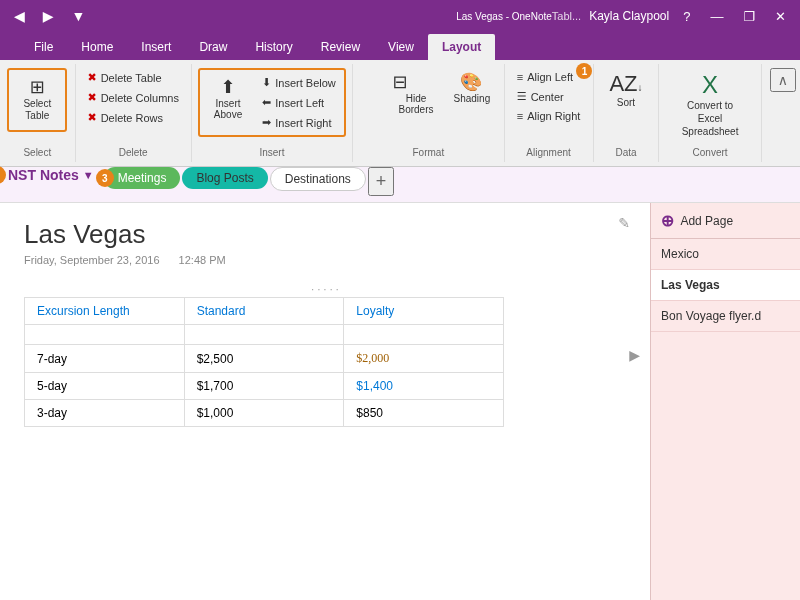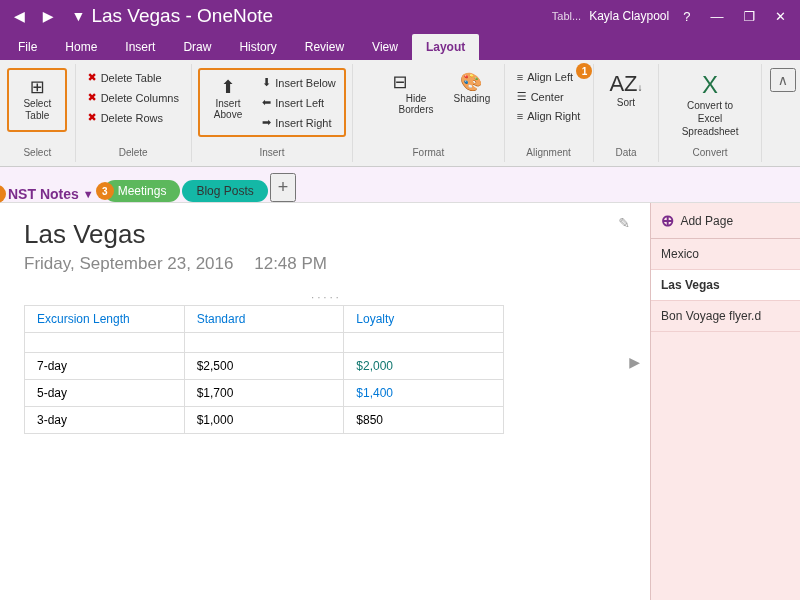--- a/index.html
+++ b/index.html
@@ -9,32 +9,32 @@
     .title-bar {
       background: #7B2C8B;
       color: white;
       display: flex;
       align-items: center;
       height: 32px;
       padding: 0 8px;
       justify-content: space-between;
     }
     .title-bar-left { display: flex; align-items: center; gap: 6px; }
-    .title-bar-center { flex: 1; text-align: left; font-size: 19px; }
+    .title-bar-center { flex: 1; text-align: right; font-size: 10px; }
     .title-bar-right { display: flex; align-items: center; gap: 8px; font-size: 12px; }
     .title-btn { color: white; background: none; border: none; cursor: pointer; font-size: 13px; padding: 2px 6px; }
     .nav-btn { color: white; background: none; border: 1px solid transparent; border-radius: 2px; cursor: pointer; font-size: 14px; padding: 2px 5px; }
 
     
     .menu-bar {
       background: #7B2C8B;
       display: flex;
       align-items: flex-end;
       height: 28px;
-      padding-left: 4px;
+      padding-left: 20px;
     }
     .menu-tab {
       padding: 4px 14px;
       color: white;
       cursor: pointer;
       font-size: 12px;
       border-radius: 2px 2px 0 0;
       height: 26px;
       display: flex;
       align-items: center;
@@ -129,21 +129,21 @@
     .align-left-highlight {
       position: relative;
     }
 
     .delete-col { display: flex; flex-direction: column; gap: 1px; }
 
     
     .notebook-bar {
       background: #f9f0fb;
       display: flex;
-      align-items: flex-end;
+      align-items: flex-start;
       height: 36px;
       border-bottom: 1px solid #ddd;
       padding-left: 8px;
       gap: 2px;
     }
     .notebook-title {
       display: flex;
       align-items: center;
       color: #7B2C8B;
       font-size: 14px;
@@ -191,21 +191,21 @@
       height: calc(600px - 32px - 28px - 88px - 36px);
     }
     .page-content {
       flex: 1;
       background: white;
       padding: 16px 24px;
       position: relative;
       overflow-y: auto;
     }
     .page-title { font-size: 26px; color: #333; font-weight: 300; margin-bottom: 4px; }
-    .page-date { font-size: 17px; color: #888; margin-bottom: 16px; }
+    .page-date { font-size: 11px; color: #888; margin-bottom: 16px; }
     .page-date span { margin-right: 16px; }
 
     
     .note-table {
       border: 1px solid #ccc;
       border-collapse: collapse;
       width: 480px;
       font-size: 12px;
     }
     .note-table td, .note-table th {
@@ -465,20 +465,21 @@
   <div class="notebook-title" style="position:relative;">
     <span style="position:absolute;left:-20px;top:50%;transform:translateY(-50%);width:18px;height:18px;background:#E8821A;color:white;border-radius:50%;font-size:10px;font-weight:bold;display:flex;align-items:center;justify-content:center;">2</span>
     <span>NST Notes</span>
     <span style="font-size:11px;cursor:pointer;">▼</span>
   </div>
   <button class="page-tab green" style="position:relative;">
     <span style="position:absolute;left:-8px;top:50%;transform:translateY(-50%);width:18px;height:18px;background:#E8821A;color:white;border-radius:50%;font-size:10px;font-weight:bold;display:flex;align-items:center;justify-content:center;">3</span>
     Meetings
   </button>
   <button class="page-tab pink">Blog Posts</button>
+  <button class="page-tab destinations">Destinations</button>
   <button class="add-tab">+</button>
 </div>
 
 <div class="main-area">
   <div class="page-content">
     <span class="edit-icon">✎</span>
     <div class="page-title">Las Vegas</div>
     <div class="page-date">
       <span>Friday, September 23, 2016</span>
       <span>12:48 PM</span>
@@ -496,21 +497,21 @@
         </thead>
         <tbody>
           <tr class="table-empty">
             <td></td>
             <td></td>
             <td></td>
           </tr>
           <tr>
             <td>7-day</td>
             <td>$2,500</td>
-            <td style="color:#0f766e;">$2,000</td>
+            <td style="color:#a16207;font-family:Liberation Serif, serif;">$2,000</td>
           </tr>
           <tr>
             <td>5-day</td>
             <td>$1,700</td>
             <td style="color:#0078d7;">$1,400</td>
           </tr>
           <tr>
             <td>3-day</td>
             <td>$1,000</td>
             <td>$850</td>

